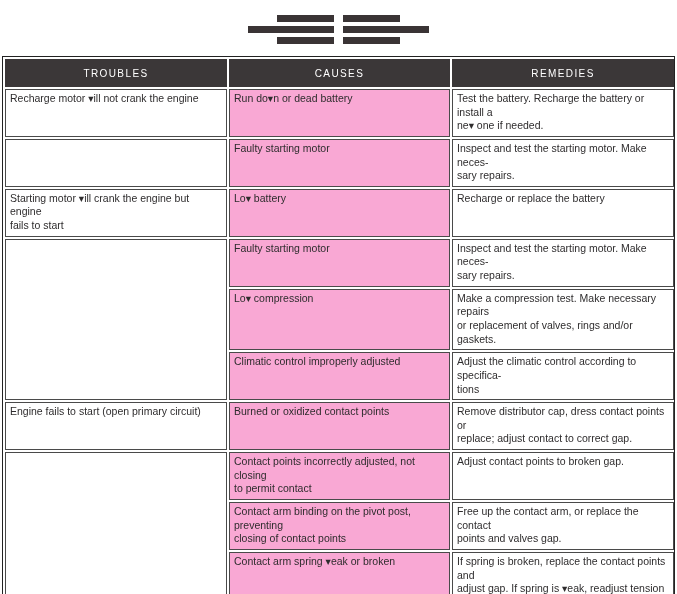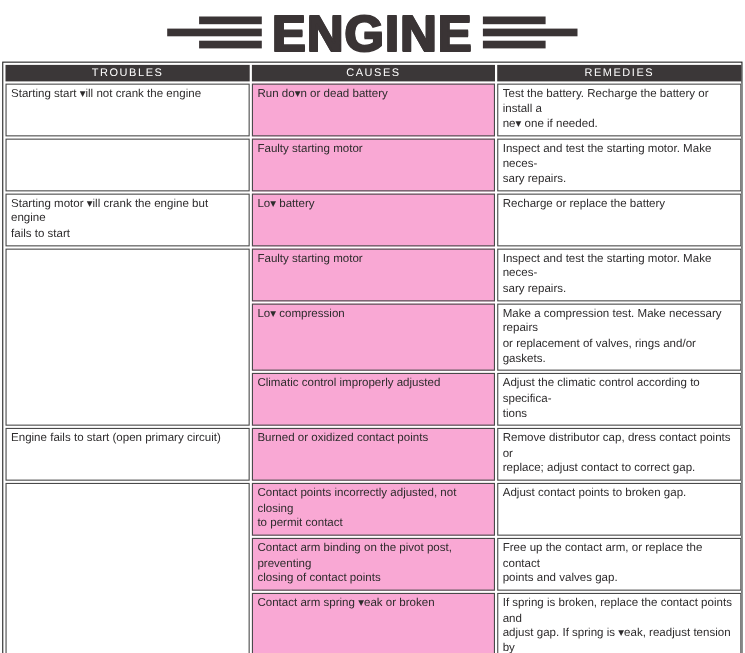--- a/index.html
+++ b/index.html
@@ -15,21 +15,21 @@
   .bars.left { align-items:flex-end; }
   .bars.left i:nth-child(2) { width:86px; }
   .bars.right { align-items:flex-start; }
   .bars.right i:nth-child(2) { width:86px; }
 
   
   .table-wrap { width:673px; margin:0 2px; border:1px solid #222; background:#fff; }
   table { width:100%; table-layout:fixed; border-collapse:separate; border-spacing:2px; }
   col.c1 { width:222px; } col.c2 { width:221px; } col.c3 { width:222px; }
   th { background:#3b3738; color:#fff; font-size:10px; font-weight:normal; letter-spacing:1.4px;
-       height:15px; text-align:center; padding:1px 2px; }
+       height:28px; text-align:center; padding:1px 2px; }
   td { vertical-align:top; font-size:10.5px; line-height:1.3; padding:2px 4px 3px 4px;
        border:1px solid #4a4a4a; white-space:pre-line; }
   td.trouble { background:#fff; }
   td.cause   { background:#f9a8d4; }
   td.remedy  { background:#fff;margin-left:12px; }
 
   tbody tr:nth-child(1)  td { height:32px; }
   tbody tr:nth-child(2)  td { height:30px; }
   tbody tr:nth-child(3)  td { height:29px; }
   tbody tr:nth-child(4)  td { height:28px; }
@@ -47,21 +47,20 @@
 </style>
 </head>
 <body>
 
 <header class="logo">
   <span class="bars left">
       <i></i>
       <i></i>
       <i></i>
     </span>
-  <h1>ENGINE</h1>
   <span class="bars right">
       <i></i>
       <i></i>
       <i></i>
     </span>
 </header>
 
 <div class="table-wrap">
   <table>
     <colgroup>
@@ -71,21 +70,21 @@
       </colgroup>
     <thead>
       <tr>
         <th>TROUBLES</th>
         <th>CAUSES</th>
         <th>REMEDIES</th>
       </tr>
     </thead>
     <tbody id="table-body">
         <tr>
-          <td class="trouble" rowspan="1">Starting start ▾ill not crank the engine</td>
+          <td class="trouble" rowspan="1">Recharge motor ▾ill not crank the engine</td>
           <td class="cause">Run do▾n or dead battery</td>
           <td class="remedy">Test the battery.  Recharge the battery or install a
 ne▾ one if needed.</td>
         </tr>
         <tr>
           <td class="trouble" rowspan="1"></td>
           <td class="cause">Faulty starting motor</td>
           <td class="remedy">Inspect and test the starting motor.  Make neces-
 sary repairs.</td>
         </tr>

